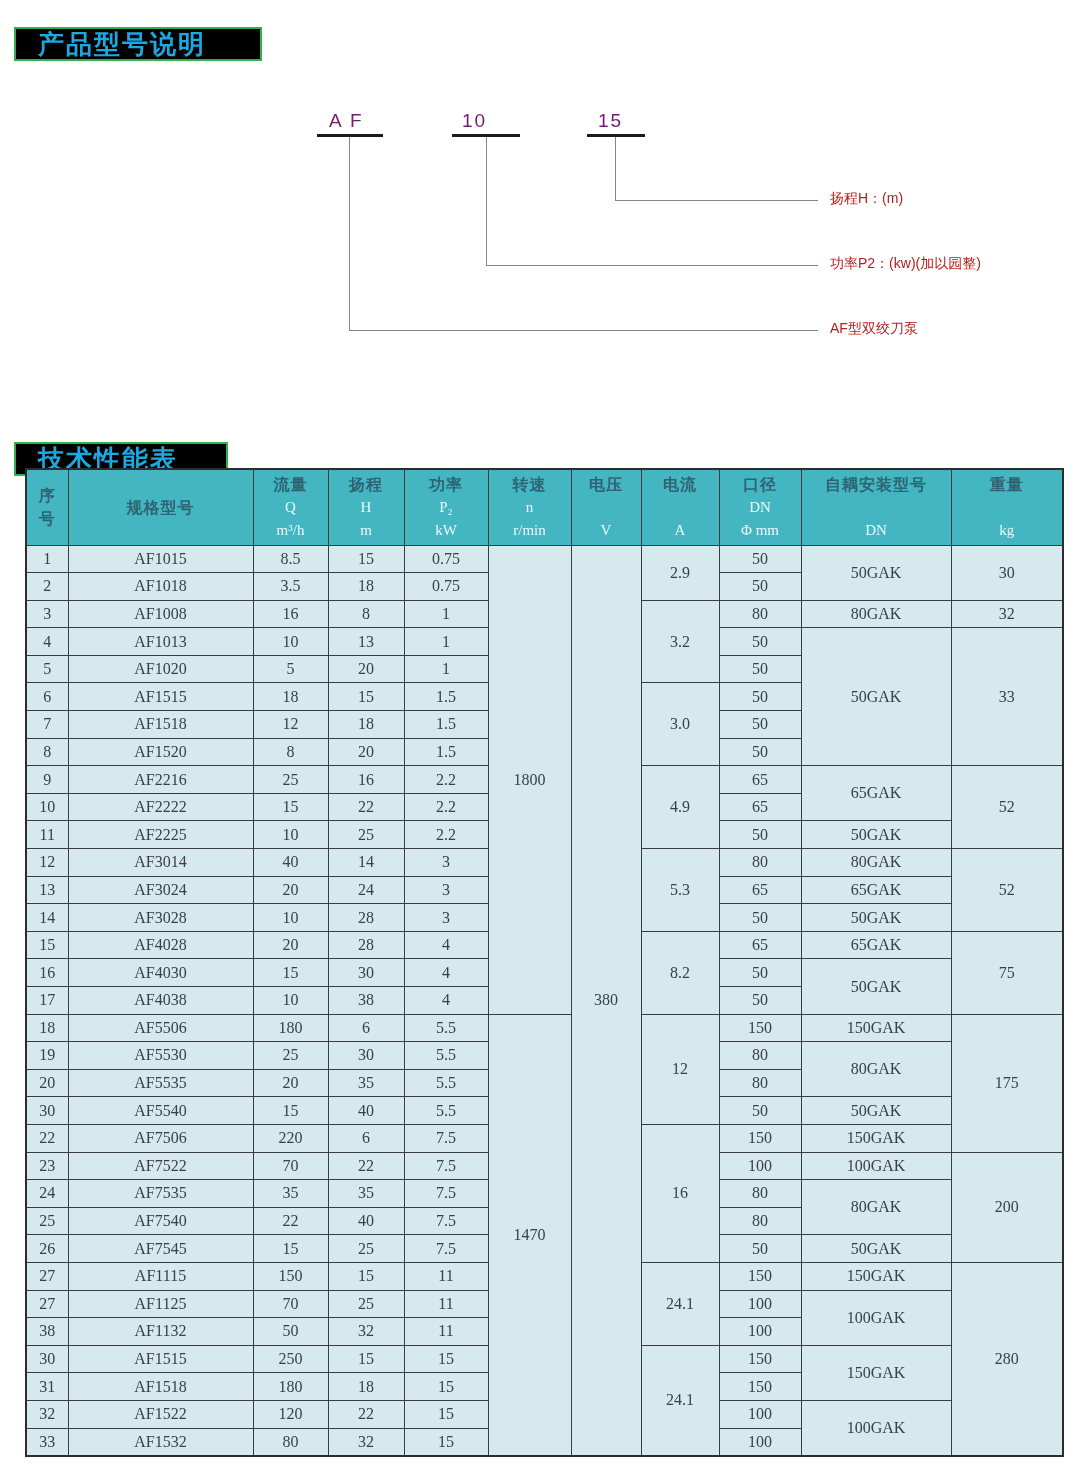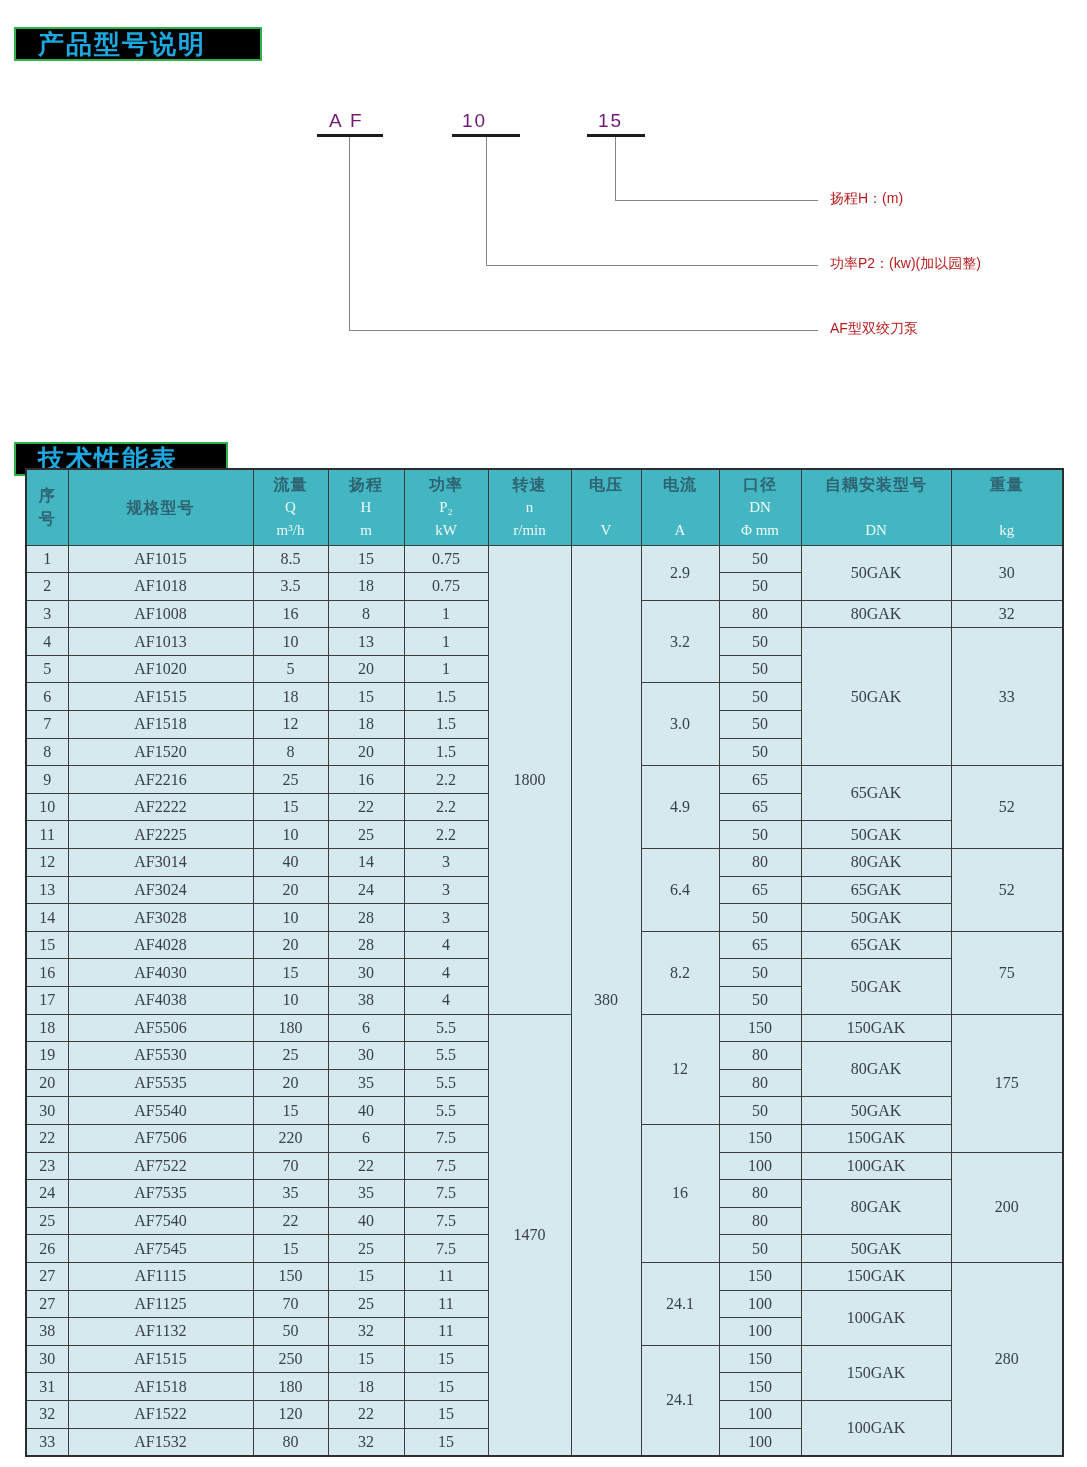--- a/index.html
+++ b/index.html
@@ -261,21 +261,21 @@
           <td>2.2</td>
           <td>50</td>
           <td>50GAK</td>
         </tr>
         <tr>
           <td>12</td>
           <td>AF3014</td>
           <td>40</td>
           <td>14</td>
           <td>3</td>
-          <td rowspan="3">6.4</td>
+          <td rowspan="3">5.3</td>
           <td>80</td>
           <td>80GAK</td>
           <td rowspan="3">52</td>
         </tr>
         <tr>
           <td>13</td>
           <td>AF3024</td>
           <td>20</td>
           <td>24</td>
           <td>3</td>

